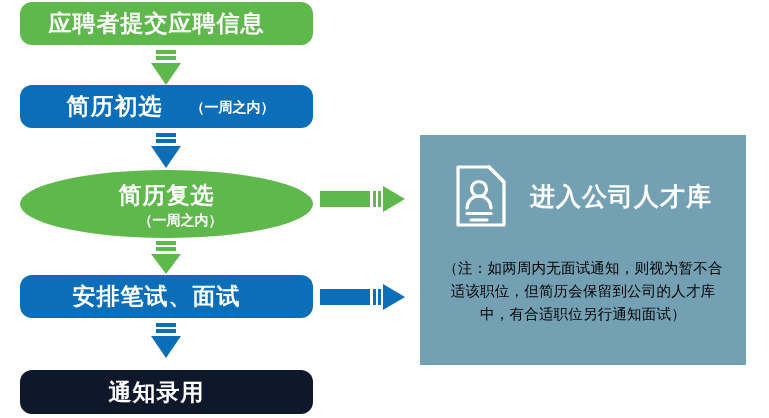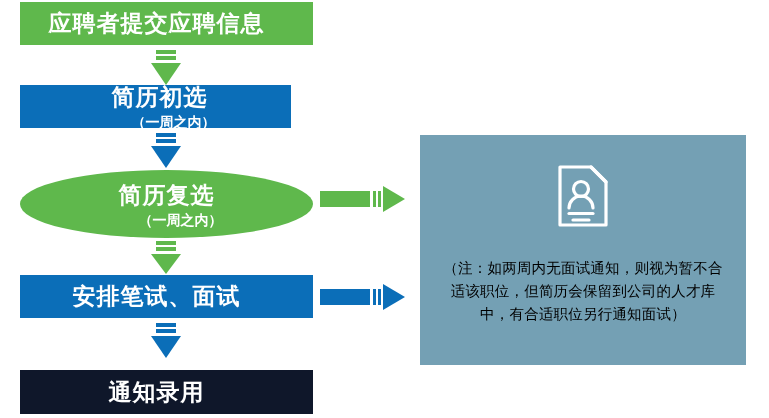--- a/index.html
+++ b/index.html
@@ -20,21 +20,21 @@
   
   .node {
     position: absolute;
     display: flex;
     align-items: center;
     justify-content: center;
     box-sizing: border-box;
     color: #ffffff;
     white-space: nowrap;
   }
-  .node.rect { border-radius: 0; padding-left: 8px; }
+  .node.rect { border-radius: 12px; padding-left: 8px; }
   .node.ellipse { border-radius: 50%; flex-direction: column; }
 
   .node-main {
     font-size: 23px;
     font-weight: bold;
     letter-spacing: 1px;
   }
   .node-sub {
     font-size: 14px;
     font-weight: bold;
@@ -110,21 +110,21 @@
     <span class="node-main">应聘者提交应聘信息</span>
     <span class="node-sub"></span>
   </div>
 
   <svg class="varrow" style="left:143px; top:50px;" width="46" height="36" viewBox="0 0 46 36">
     <rect x="13" y="0" width="20" height="4" fill="#5fb84c"></rect>
     <rect x="13" y="6" width="20" height="4" fill="#5fb84c"></rect>
     <polygon points="8,13 38,13 23,35" fill="#5fb84c"></polygon>
   </svg>
 
-  <div class="node rect" id="node-1" style="left:20px; top:85px; width:271px; height:43px; background:#0b6eb8;flex-direction:column;">
+  <div class="node rect" id="node-1" style="left:20px; top:85px; width:293px; height:43px; background:#0b6eb8;">
     <span class="node-main">简历初选</span>
     <span class="node-sub">（一周之内）</span>
   </div>
 
   <svg class="varrow" style="left:143px; top:133px;" width="46" height="36" viewBox="0 0 46 36">
     <rect x="13" y="0" width="20" height="4" fill="#0b6eb8"></rect>
     <rect x="13" y="6" width="20" height="4" fill="#0b6eb8"></rect>
     <polygon points="8,13 38,13 23,35" fill="#0b6eb8"></polygon>
   </svg>
 
@@ -178,19 +178,20 @@
 
         <path d="M35 4 L50 19" fill="none" stroke="#ffffff" stroke-width="3.2" stroke-linecap="round"></path>
 
         <circle cx="25" cy="26" r="7.5" fill="none" stroke="#ffffff" stroke-width="3.2"></circle>
 
         <path d="M13 45 a12 12 0 0 1 24 0" fill="none" stroke="#ffffff" stroke-width="3.2" stroke-linecap="round"></path>
 
         <line x1="13" y1="50.5" x2="37" y2="50.5" stroke="#ffffff" stroke-width="3.2" stroke-linecap="round"></line>
         <line x1="17" y1="57" x2="33" y2="57" stroke="#ffffff" stroke-width="3.2" stroke-linecap="round"></line>
       </svg>
+      <span id="panel-title">进入公司人才库</span>
     </div>
 
     <div id="panel-note">（注：如两周内无面试通知，则视为暂不合适该职位，但简历会保留到公司的人才库中，有合适职位另行通知面试）</div>
 
   </div>
 
 </div>
 
 </body></html>

